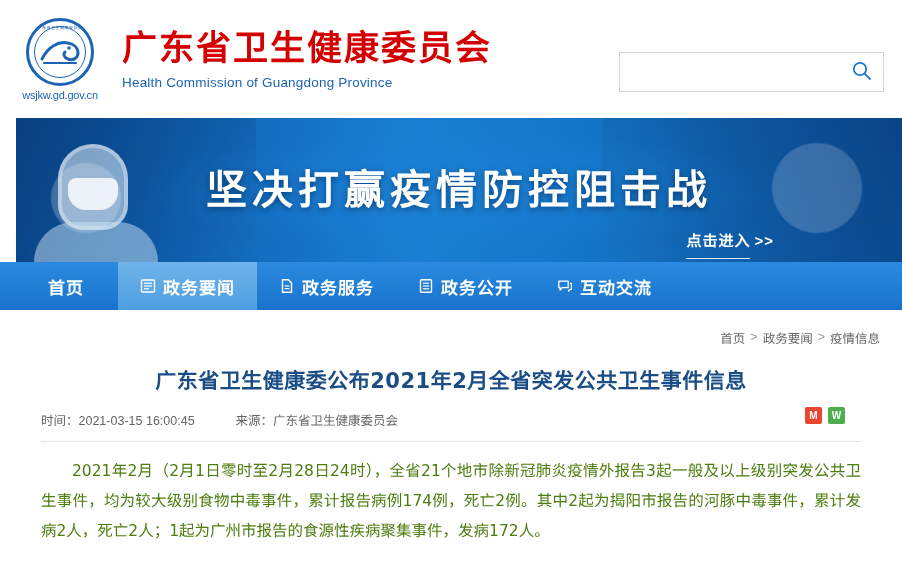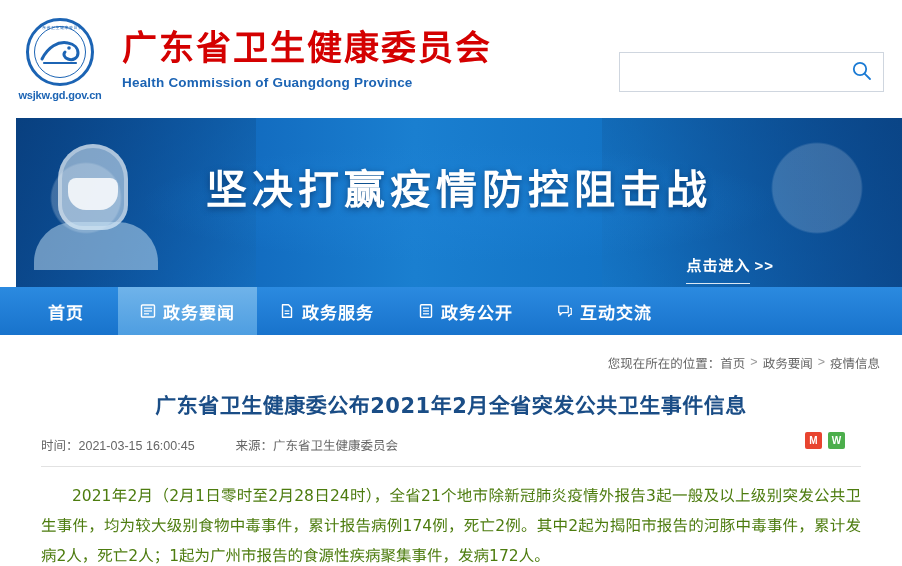--- a/index.html
+++ b/index.html
@@ -60,40 +60,40 @@
     position: absolute;
     left: 50%;
     top: 50%;
     transform: translate(-50%, -50%);
     width: 44px;
     height: 34px;
   }
   .logo-url {
     font-size: 11px;
     color: #1c64b4;
-    font-weight: bold;
+    font-weight: normal;
     margin-top: 3px;
     letter-spacing: -0.2px;
   }
   .title-block {
     margin-left: 10px;
     flex: 0 0 auto;
   }
   .title-cn {
     font-size: 35px;
     color: #d40000;
     font-weight: bold;
     letter-spacing: 2px;
     line-height: 1.15;
     font-family: "DejaVu Sans", sans-serif;
   }
   .title-en {
     font-size: 13.5px;
     color: #1c64b4;
-    font-weight: bold;
+    font-weight: normal;
     margin-top: 6px;
     letter-spacing: .2px;
   }
   .search-box {
     position: absolute;
     right: 18px;
     top: 52px;
     width: 265px;
     height: 40px;
     border: 1px solid #cfd6df;
@@ -119,21 +119,21 @@
     align-items: center;
     justify-content: center;
     background: #fff;
     border: none;
     cursor: pointer;
   }
 
   
   .banner {
     position: relative;
-    height: 169px;
+    height: 144px;
     background: linear-gradient(90deg,#0c4f9e 0%,#0f63b8 18%,#1a7fd0 45%,#1272c4 70%,#0b4f9f 100%);
     overflow: hidden;
     margin-left: 16px;
   }
   .banner .figure-left {
     position: absolute;
     left: 0; top: 0; bottom: 0;
     width: 240px;
     background:
       radial-gradient(circle at 70px 80px, rgba(255,255,255,.22) 0 34px, rgba(255,255,255,0) 36px),
@@ -418,21 +418,20 @@
       <svg width="16" height="16" viewBox="0 0 16 16" xmlns="http://www.w3.org/2000/svg">
         <path d="M1.8 3.2 h9.4 v6.4 h-6 L3 12 v-2.4 h-1.2 z" fill="none" stroke="#ffffff" stroke-width="1.3" stroke-linejoin="round"></path>
         <path d="M13 5.4 h1.3 v6 h-1.1 l-1.6 2 v-2" fill="none" stroke="#ffffff" stroke-width="1.1" stroke-linejoin="round"></path>
       </svg>
     </span>
     <span>互动交流</span>
   </div>
 </div>
 
 <div class="crumb-wrap">
-  <span>您现在所在的位置：</span>
   <a href="#">首页</a>
   <span class="crumb-sep">&gt;</span>
   <a href="#">政务要闻</a>
   <span class="crumb-sep">&gt;</span>
   <a href="#">疫情信息</a>
 </div>
 
 <div class="article">
   <div class="art-title">广东省卫生健康委公布2021年2月全省突发公共卫生事件信息</div>
 

